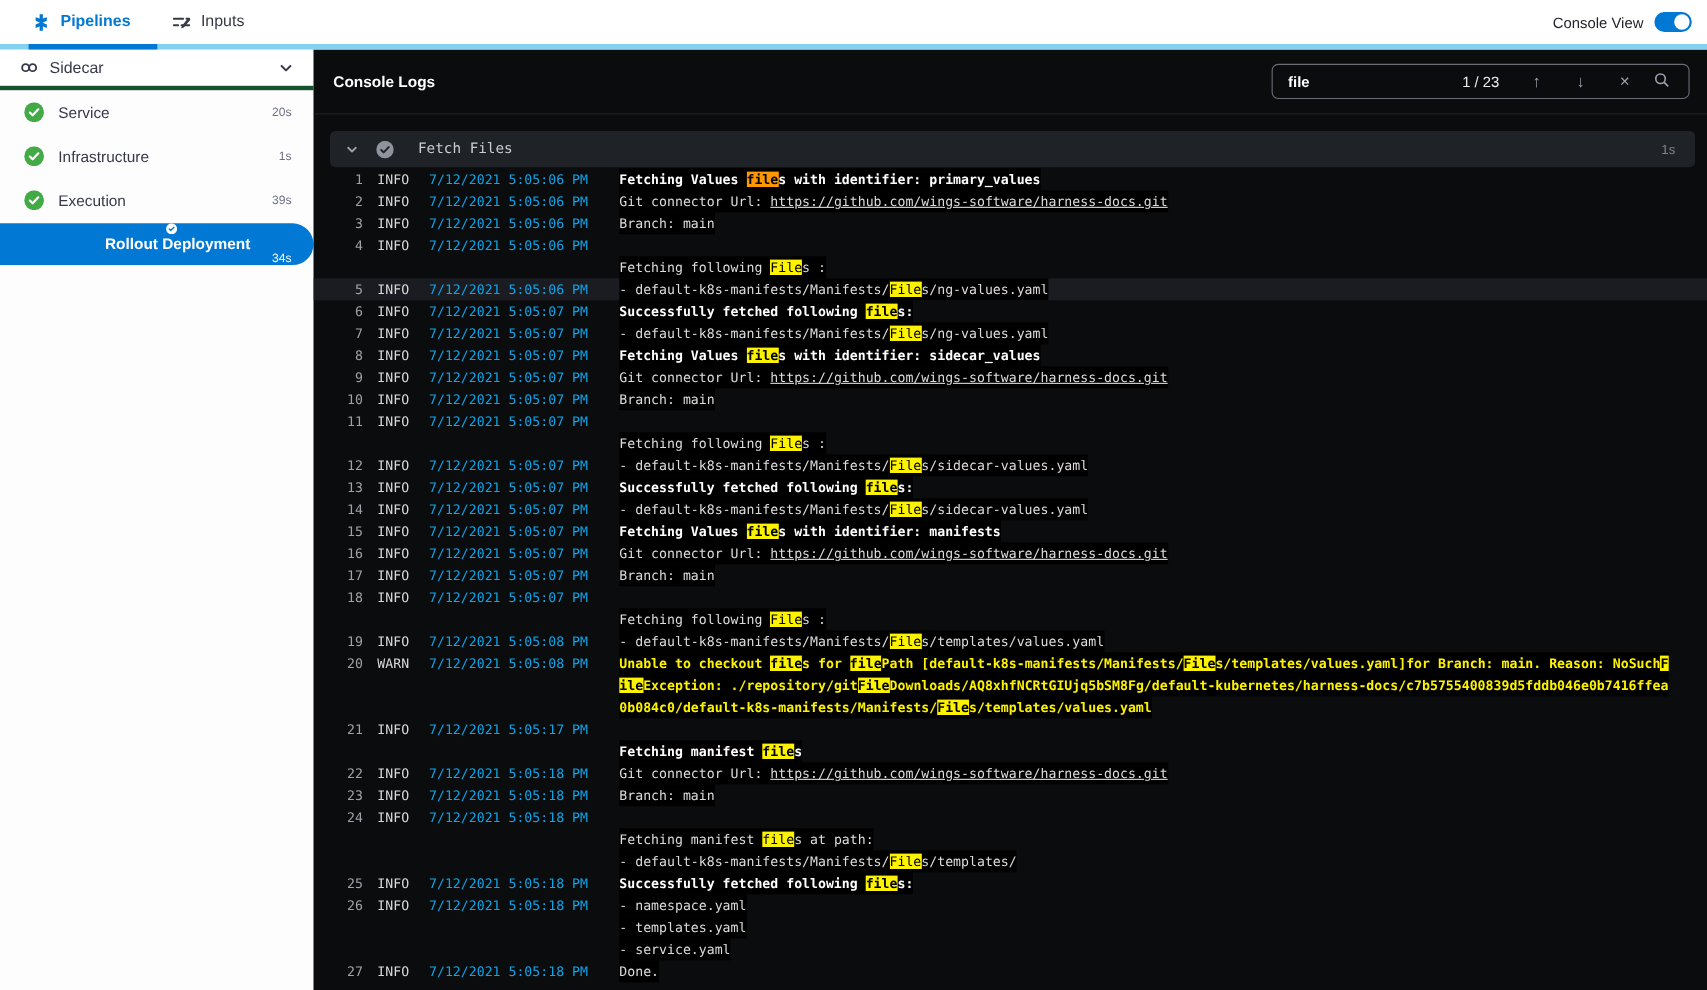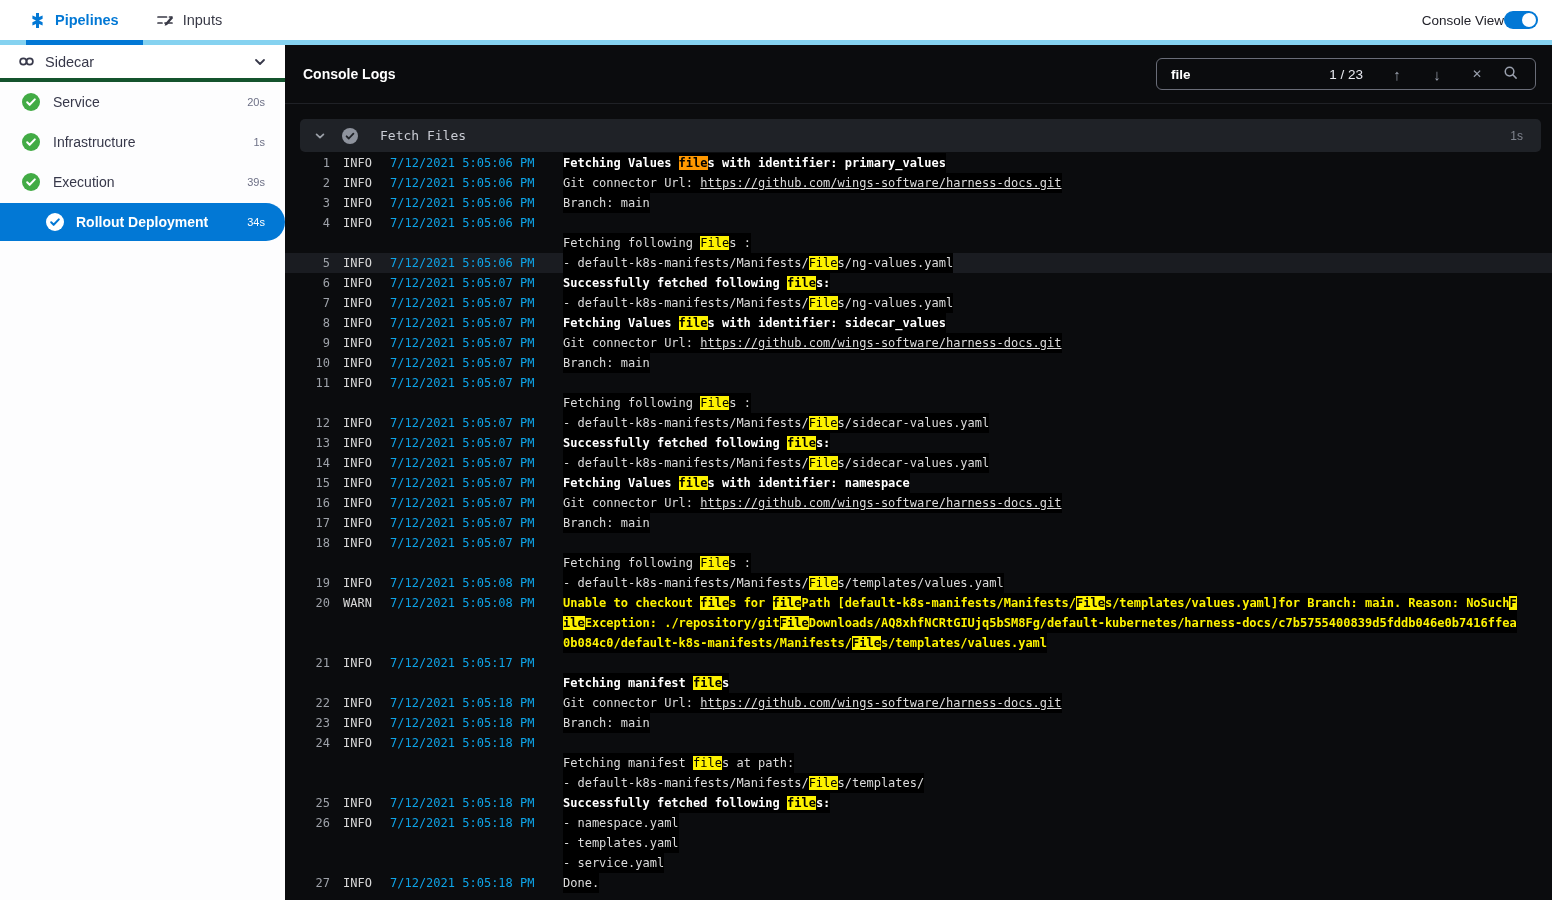--- a/index.html
+++ b/index.html
@@ -7,39 +7,39 @@
               font-family:"Liberation Sans", sans-serif; }
 
   
   .topbar { position:absolute; left:0; top:0; width:1552px; height:40px;
             background:#fff; display:flex; align-items:center; z-index:5;text-align:center; }
   .tab { display:flex; align-items:center; gap:9px; height:40px; padding:0 2px;
          font-size:14.5px; color:#383946; cursor:pointer; }
   .tab.first { margin-left:27px; }
   .tab + .tab { margin-left:33px; }
   .tab.active { color:#0278d5; font-weight:bold; }
-  .toggle-wrap { margin-left:auto; margin-right:14px; display:flex; align-items:center; gap:0; }
+  .toggle-wrap { margin-left:auto; margin-right:14px; display:flex; align-items:center; gap:10px; }
   .toggle-label { font-size:13.5px; color:#22222a; }
   .toggle { width:34px; height:18px; border-radius:9px; background:#0278d5; position:relative; cursor:pointer; }
   .toggle .knob { position:absolute; right:2px; top:2px; width:14px; height:14px; border-radius:50%; background:#fff; }
 
   .strip { position:absolute; left:0; top:40px; width:1552px; height:5px; background:#85d2f0; z-index:5; }
   .strip .indicator { position:absolute; left:26px; top:0; width:117px; height:5px; background:#0278d5; }
 
   
   .sidebar { position:absolute; left:0; top:45px; width:285px; bottom:0; background:#fdfdfe; }
   .sb-head { height:37px; display:flex; align-items:center; padding:0 18px 0 18px;
              border-bottom:4px solid #14532d; background:#fff; cursor:pointer; }
   .sb-head .sb-title { margin-left:10px; font-size:14.5px; color:#37384a; }
   .sb-head .chev { margin-left:auto; }
   .sb-item { height:40px; display:flex; align-items:center; padding:0 20px 0 22px; cursor:pointer; }
   .sb-label { margin-left:13px; font-size:14px; color:#37384a; }
   .sb-dur { margin-left:auto; font-size:11px; color:#6d7086; }
   .sb-item.selected { height:38px; margin:1px 0; background:#0278d5; border-radius:0 19px 19px 0;
-                      padding-left:46px; }
+                      padding-left:46px;flex-direction:column; }
   .sb-item.selected .sb-label { color:#fff; font-weight:bold; margin-left:12px; }
   .sb-item.selected .sb-dur { color:#fff; font-size:11px; }
 
   
   .console { position:absolute; left:285px; top:45px; right:0; bottom:0; background:#0b0c0e; overflow:hidden; }
   .console-header { height:59px; display:flex; align-items:center; padding:0 16px 0 18px;
                     border-bottom:1px solid #1f2126; }
   .console-title { font-size:14px; font-weight:bold; color:#ffffff; }
   .search-box { margin-left:auto; width:380px; height:32px; border:1px solid #6a6d78; border-radius:6px;
                 display:flex; align-items:center; padding:0 12px 0 14px; }
@@ -283,21 +283,21 @@
       <div class="logrow">
         <span class="ln">14</span>
         <span class="lvl">INFO</span>
         <span class="time">7/12/2021 5:05:07 PM</span>
         <span class="msg"><span>- default-k8s-manifests/Manifests/</span><span class="hl">File</span><span>s/sidecar-values.yaml</span></span>
       </div>
       <div class="logrow">
         <span class="ln">15</span>
         <span class="lvl">INFO</span>
         <span class="time">7/12/2021 5:05:07 PM</span>
-        <span class="msg b"><span>Fetching Values </span><span class="hl">file</span><span>s with identifier: namespace</span></span>
+        <span class="msg b"><span>Fetching Values </span><span class="hl">file</span><span>s with identifier: manifests</span></span>
       </div>
       <div class="logrow">
         <span class="ln">16</span>
         <span class="lvl">INFO</span>
         <span class="time">7/12/2021 5:05:07 PM</span>
         <span class="msg"><span>Git connector Url: </span><span class="lnk">https://github.com/wings-software/harness-docs.git</span></span>
       </div>
       <div class="logrow">
         <span class="ln">17</span>
         <span class="lvl">INFO</span>

